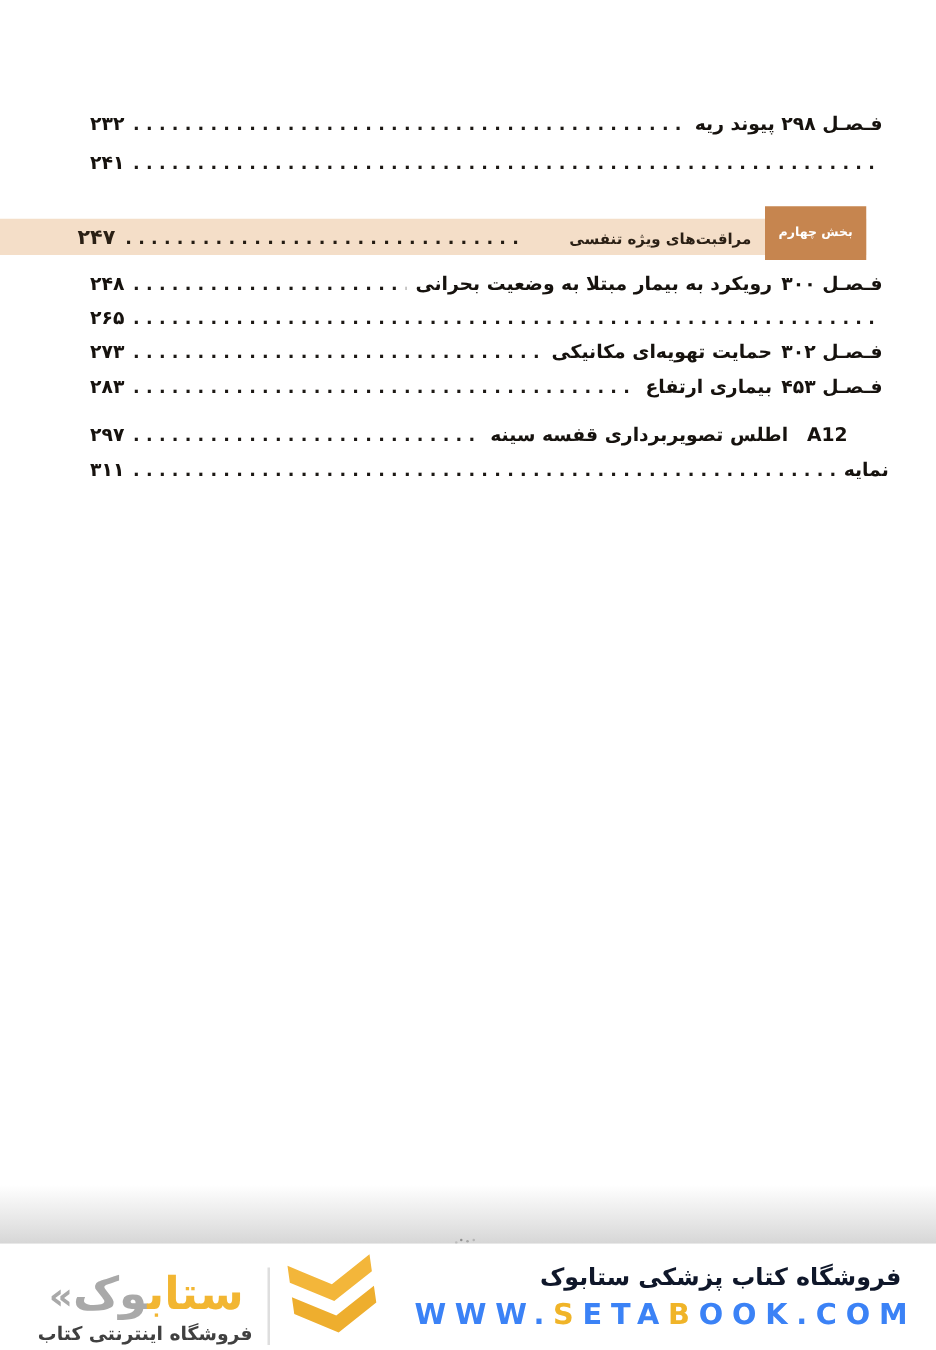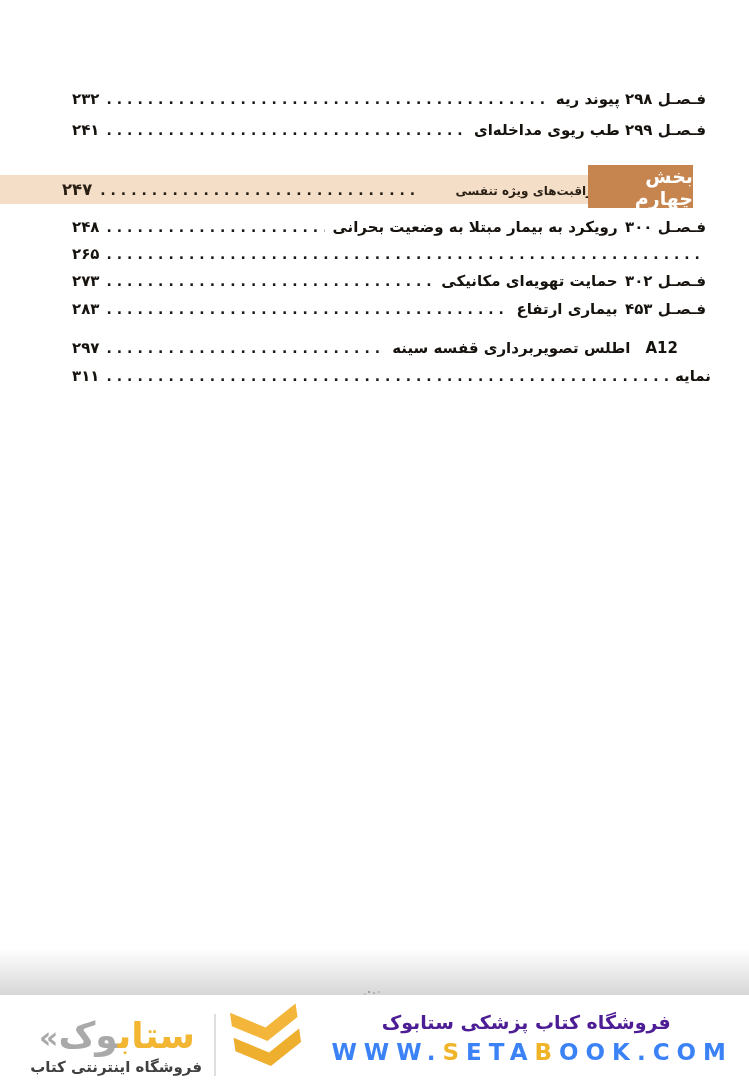--- a/index.html
+++ b/index.html
@@ -33,24 +33,24 @@
   .r4{top:241px;}
   .r5{top:268px;}
   .r6{top:296px;}
   .r7{top:335px;padding-right:71px;}
   .r8{top:363px;padding-right:38px;}
 
   
   .section-bar{position:absolute;top:165px;left:0;width:693px;height:43px;}
   .section-band{position:absolute;left:0;right:0;top:10px;bottom:4px;background:#f4dec8;}
   .section-box{
-    position:absolute;right:0;top:0;width:105px;height:43px;
+    position:absolute;right:0;top:0;width:81px;height:43px;
     background:#c6854f;color:#ffffff;
     display:flex;align-items:center;justify-content:center;
-    font-size:19px;font-weight:bold;direction:rtl;
+    font-size:10px;font-weight:bold;direction:rtl;
   }
   .section-row{
     position:absolute;right:88px;left:0;top:10px;bottom:4px;
     display:flex;direction:rtl;align-items:baseline;
     padding:0 4px 0 62px;line-height:29px;
     font-weight:bold;color:#2a1f14;white-space:nowrap;
   }
   .section-row .lbl{font-size:12px;margin-left:28px;}
   .section-row .dots{
     flex:1 1 auto;overflow:hidden;white-space:nowrap;direction:ltr;text-align:left;
@@ -83,42 +83,41 @@
   }
   .wordmark .gold{color:#f2b632;}
   .wordmark .gray{color:#a9a9a9;}
   .wordmark .chev{font-size:30px;color:#a9a9a9;}
   .logo-tagline{
     margin-top:2px;font-size:15px;color:#404040;direction:rtl;white-space:nowrap;font-weight:bold;
   }
   .logo-divider{width:2px;height:62px;background:#dedede;}
   .footer-right{text-align:right;}
   .store-line{
-    direction:rtl;font-size:19px;font-weight:bold;color:#4c1d95;
-    margin:0 12px 6px 0;white-space:nowrap;text-align:center;
+    direction:rtl;font-size:19px;font-weight:bold;color:#0f172a;
+    margin:0 12px 6px 0;white-space:nowrap;
   }
   .site-url{
     direction:ltr;font-size:23px;font-weight:bold;letter-spacing:7px;
     color:#1b1b1b;white-space:nowrap;
   }
   .site-url .accent{color:#f0b428;}
   .site-url .dark{color:#3b82f6;}
 </style>
 </head>
 <body>
 
 <div class="canvas">
 
   <div class="toc-row r1">
     <span class="lbl">فـصـل ۲۹۸ پیوند ریه</span>
     <span class="dots">................................................................................................................................................................</span>
     <span class="pg">۲۳۲</span>
   </div>
   <div class="toc-row r2">
-    <span class="lbl">فـصـل ۲۹۹ طب ریوی مداخله‌ای</span>
     <span class="dots">................................................................................................................................................................</span>
     <span class="pg">۲۴۱</span>
   </div>
 
   <div class="section-bar">
     <div class="section-band"></div>
     <div class="section-row">
       <span class="lbl">مراقبت‌های ویژه تنفسی</span>
       <span class="dots">................................................................................................................................................................</span>
       <span class="pg">۲۴۷</span>

